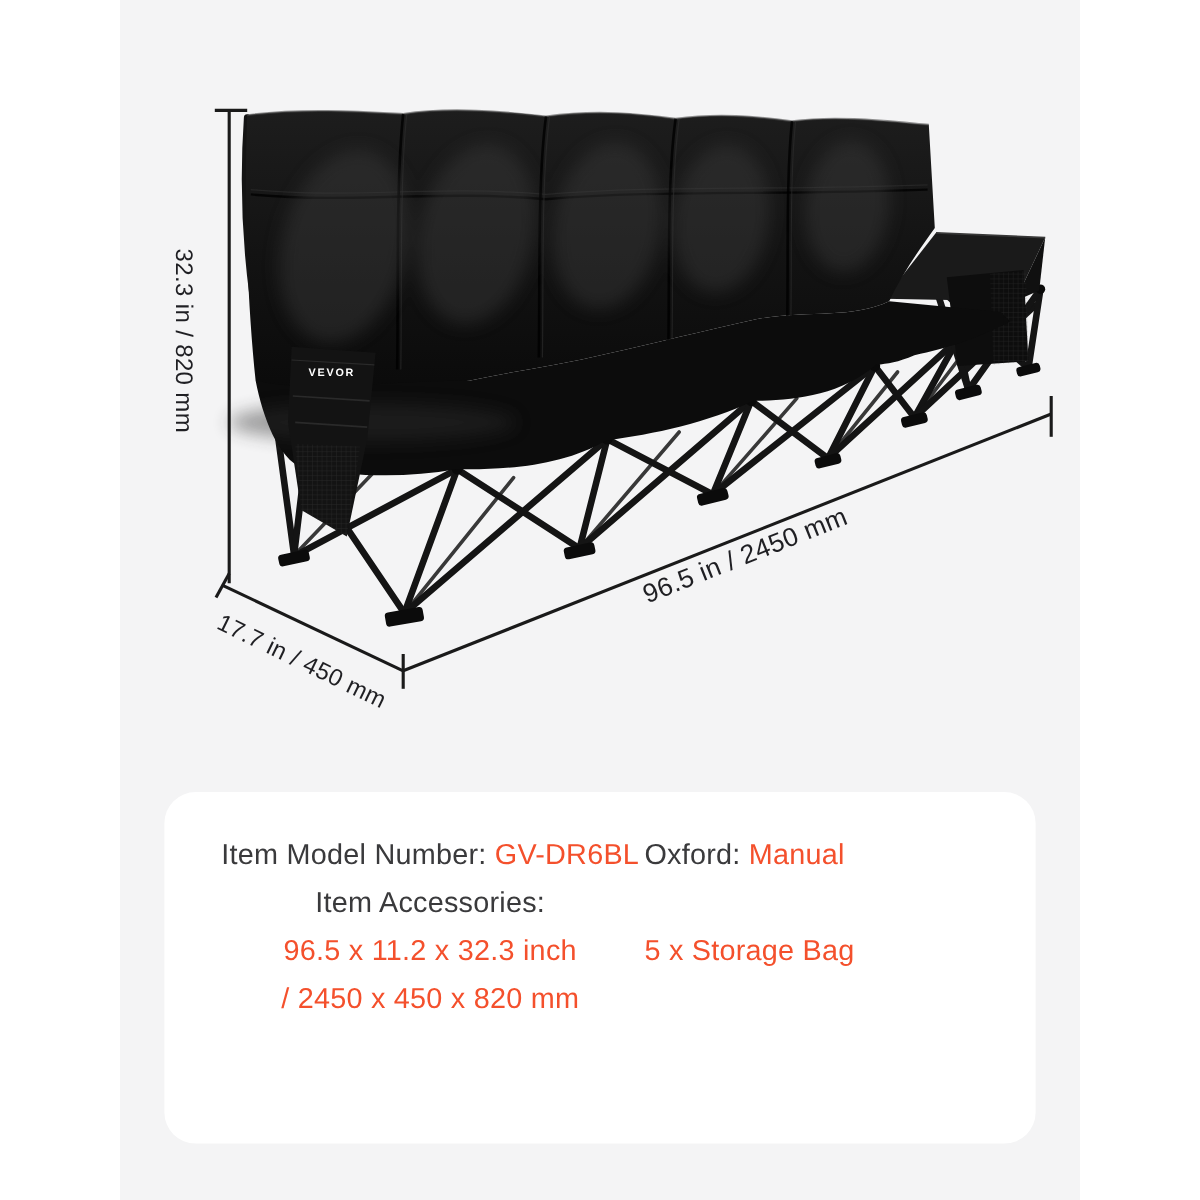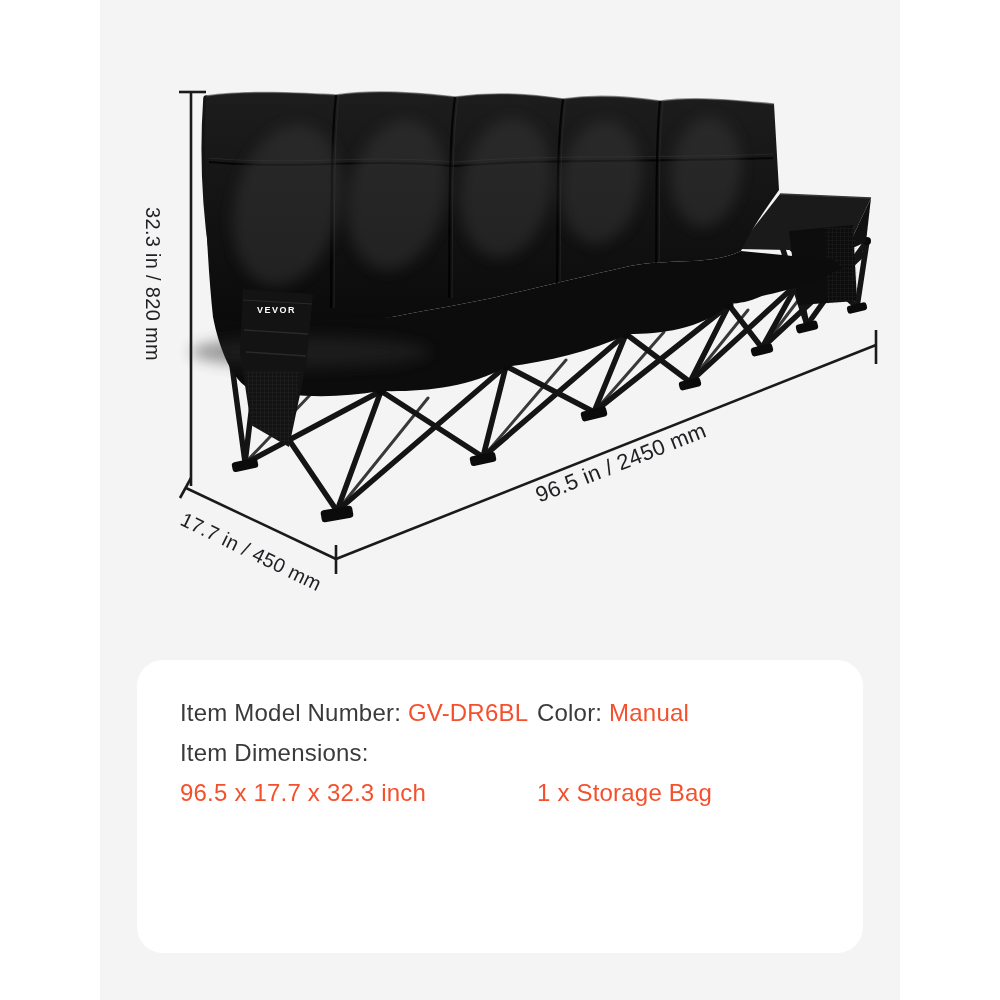--- a/index.html
+++ b/index.html
@@ -21,21 +21,21 @@
   .dim-height{left:152px;top:284px;font-size:20px;transform:translate(-50%,-50%) rotate(90deg);}
   .dim-depth{left:251px;top:552px;font-size:20px;transform:translate(-50%,-50%) rotate(26deg);}
   .dim-length{left:621px;top:463px;font-size:22px;transform:translate(-50%,-50%) rotate(-21.6deg);}
   .card{
     position:absolute;left:137px;top:660px;width:726px;height:293px;
     background:#ffffff;border-radius:26px;
     box-sizing:border-box;padding:33px 0 0 43px;
     display:flex;
   }
   .col{display:flex;flex-direction:column;}
-  .col.left{width:357px;flex:none;}
+  .col.left{width:357px;flex:none;text-align:center;}
   .col.right{flex:1;}
   .spec-row{height:40px;line-height:40px;font-size:24px;font-weight:500;
     color:#3a3a3c;white-space:nowrap;letter-spacing:.2px;}
   .spec-row .val{color:#f4502c;}
 </style>
 </head>
 <body>
 
 <div class="panel"></div>
 
@@ -196,21 +196,22 @@
   </g>
 </svg>
 
 <div class="dim-label dim-height">32.3 in / 820 mm</div>
 <div class="dim-label dim-depth">17.7 in / 450 mm</div>
 <div class="dim-label dim-length">96.5 in / 2450 mm</div>
 
 <div class="card">
   <div class="col left">
     <div class="spec-row"><span class="lbl">Item Model Number: </span><span class="val">GV-DR6BL</span></div>
-    <div class="spec-row"><span class="lbl">Item Dimensions:</span><span class="val"></span></div>
-    <div class="spec-row"><span class="lbl"></span><span class="val">96.5 x 17.7 x 32.3 inch</span></div>
+    <div class="spec-row"><span class="lbl">Item Accessories:</span><span class="val"></span></div>
+    <div class="spec-row"><span class="lbl"></span><span class="val">96.5 x 11.2 x 32.3 inch</span></div>
+    <div class="spec-row"><span class="lbl"></span><span class="val">/ 2450 x 450 x 820 mm</span></div>
   </div>
   <div class="col right">
-    <div class="spec-row"><span class="lbl">Color: </span><span class="val">Manual</span></div>
+    <div class="spec-row"><span class="lbl">Oxford: </span><span class="val">Manual</span></div>
     <div class="spec-row"><span class="lbl"></span><span class="val"></span></div>
-    <div class="spec-row"><span class="lbl"></span><span class="val">1 x Storage Bag</span></div>
+    <div class="spec-row"><span class="lbl"></span><span class="val">5 x Storage Bag</span></div>
   </div>
 </div>
 
 </body></html>

